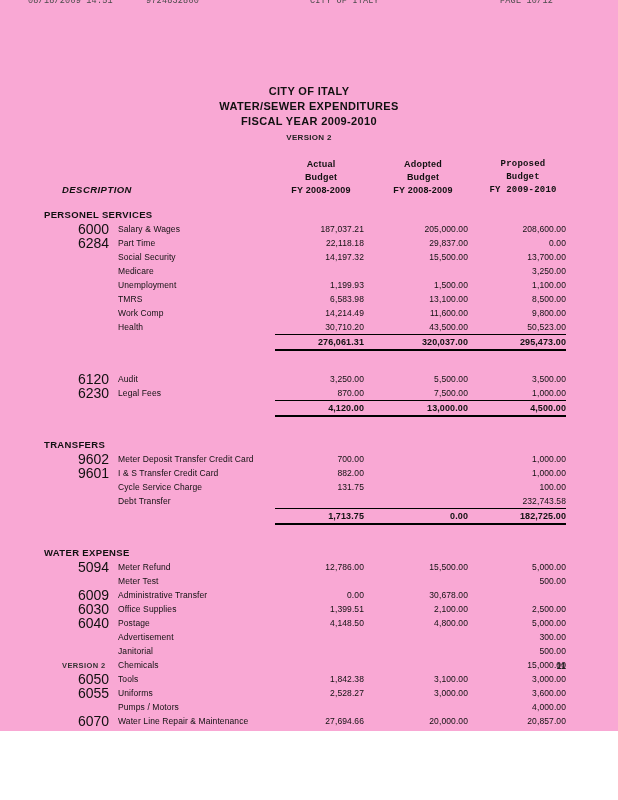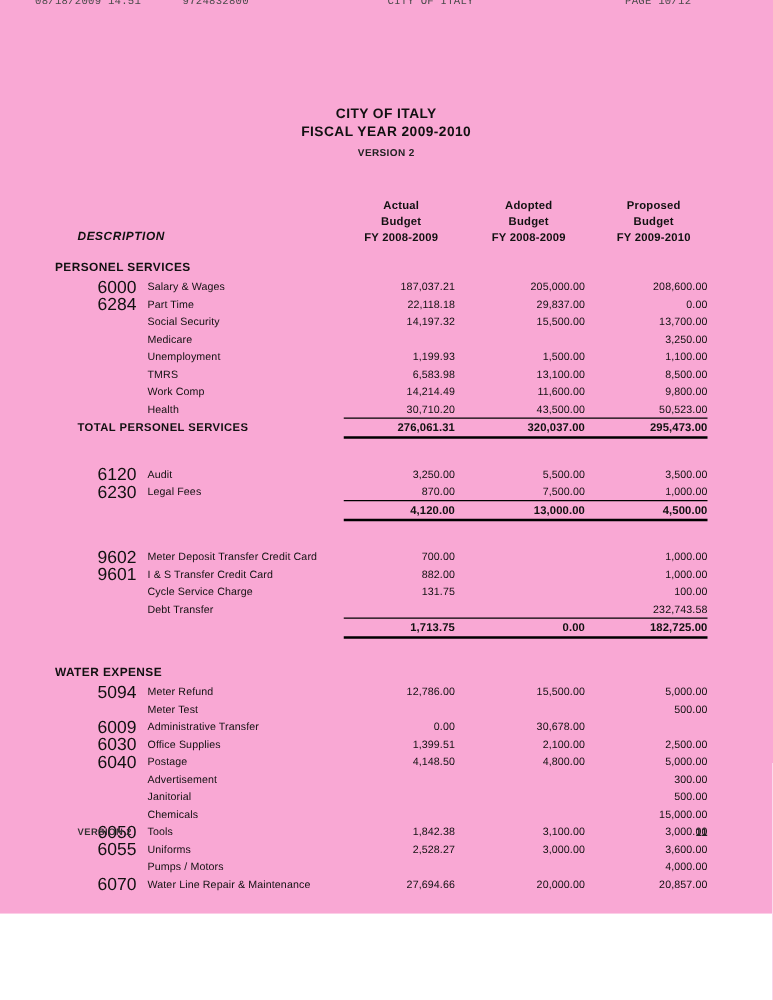--- a/index.html
+++ b/index.html
@@ -80,21 +80,21 @@
     text-align: center;
     font-size: 9px;
     font-weight: bold;
     line-height: 13px;
     color: #111;
     letter-spacing: .2px;
   }
   .colhead .ln { display: block; white-space: nowrap; }
   .ch-actual   { left: 278px; width: 86px; top: 0; }
   .ch-adopted  { left: 378px; width: 90px; top: 0; }
-  .ch-proposed { left: 478px; width: 90px; top: 0; }
+  .ch-proposed { left: 478px; width: 90px; top: 0; font-family: Liberation Mono, monospace; }
 
   .desc-header {
     position: absolute;
     left: 62px;
     top: 26px;
     font-size: 9.5px;
     font-weight: bold;
     letter-spacing: .45px;
     color: #111;
     font-style: italic;
@@ -207,20 +207,21 @@
 
   <div class="fax-header">
     <span class="fh-datetime">08/18/2009  14:51</span>
     <span class="fh-phone">9724832800</span>
     <span class="fh-city">CITY OF ITALY</span>
     <span class="fh-page">PAGE  10/12</span>
   </div>
 
   <div class="title-block">
     <div class="t1">CITY OF ITALY</div>
+    <div class="t2">WATER/SEWER EXPENDITURES</div>
     <div class="t3">FISCAL YEAR 2009-2010</div>
     <div class="t4">VERSION 2</div>
   </div>
 
   <div class="col-headers">
     <div class="desc-header">DESCRIPTION</div>
     <div class="colhead ch-actual">
       <span class="ln">Actual</span>
       <span class="ln">Budget</span>
       <span class="ln">FY 2008-2009</span>
@@ -291,21 +292,20 @@
         </div>
         <div class="row">
           <span class="code"></span>
           <span class="desc">Health</span>
           <span class="amt a1">30,710.20</span>
           <span class="amt a2">43,500.00</span>
           <span class="amt a3">50,523.00</span>
         </div>
         <div class="row total">
           <div class="rule thin" style="top: 0px;"></div>
-          <span class="label">TOTAL PERSONEL SERVICES</span>
           <span class="amt a1">276,061.31</span>
           <span class="amt a2">320,037.00</span>
           <span class="amt a3">295,473.00</span>
           <div class="rule thick" style="top: 15px;"></div>
         </div>
         <div class="spacer-lg"></div>
       </div>
       <div class="section">
         <div class="row">
           <span class="code">6120</span>
@@ -324,20 +324,21 @@
         <div class="row total">
           <div class="rule thin" style="top: 0px;"></div>
           <span class="amt a1">4,120.00</span>
           <span class="amt a2">13,000.00</span>
           <span class="amt a3">4,500.00</span>
           <div class="rule thick" style="top: 15px;"></div>
         </div>
         <div class="spacer-lg"></div>
       </div>
       <div class="section">
+        <div class="section-title">TRANSFERS</div>
         <div class="row">
           <span class="code">9602</span>
           <span class="desc">Meter Deposit Transfer Credit Card</span>
           <span class="amt a1">700.00</span>
           <span class="amt a2"></span>
           <span class="amt a3">1,000.00</span>
         </div>
         <div class="row">
           <span class="code">9601</span>
           <span class="desc">I &amp; S Transfer Credit Card</span>

